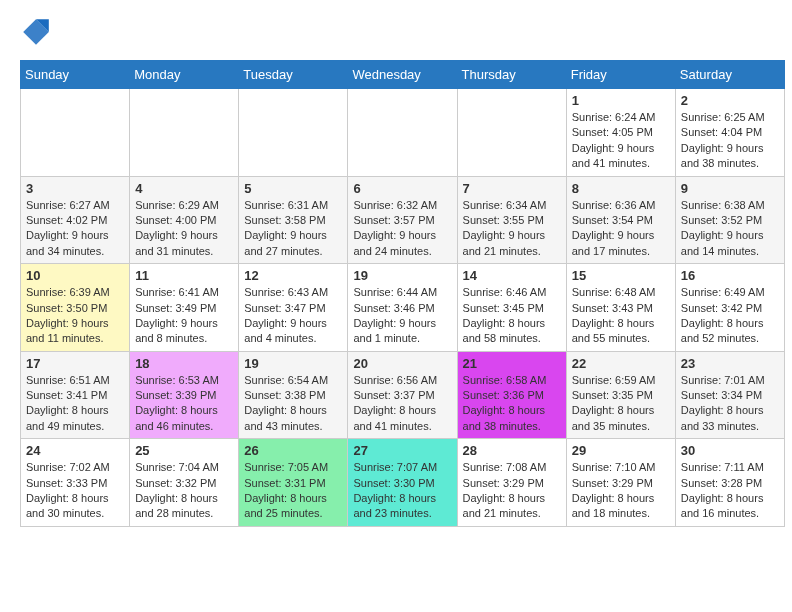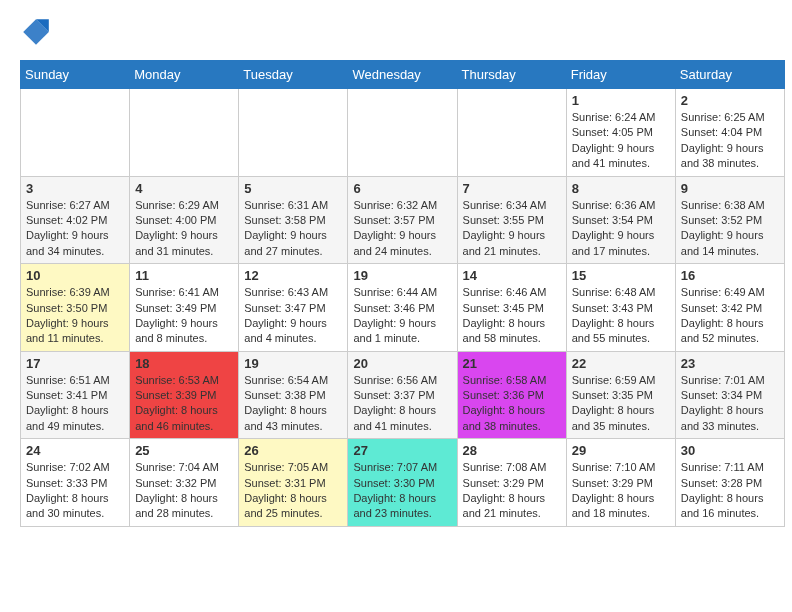--- a/index.html
+++ b/index.html
@@ -207,21 +207,21 @@
           <td style="background-color: rgb(255, 255, 255);">
             <span class="day-num">16</span>
             <div class="day-info">Sunrise: 6:49 AM<br>Sunset: 3:42 PM<br>Daylight: 8 hours and 52 minutes.</div>
           </td>
         </tr>
         <tr>
           <td style="background-color: rgb(245, 245, 245);">
             <span class="day-num">17</span>
             <div class="day-info">Sunrise: 6:51 AM<br>Sunset: 3:41 PM<br>Daylight: 8 hours and 49 minutes.</div>
           </td>
-          <td style="background-color: #ef4444;">
+          <td style="background-color: #f0abfc;">
             <span class="day-num">18</span>
             <div class="day-info">Sunrise: 6:53 AM<br>Sunset: 3:39 PM<br>Daylight: 8 hours and 46 minutes.</div>
           </td>
           <td style="background-color: rgb(245, 245, 245);">
             <span class="day-num">19</span>
             <div class="day-info">Sunrise: 6:54 AM<br>Sunset: 3:38 PM<br>Daylight: 8 hours and 43 minutes.</div>
           </td>
           <td style="background-color: rgb(245, 245, 245);">
             <span class="day-num">20</span>
             <div class="day-info">Sunrise: 6:56 AM<br>Sunset: 3:37 PM<br>Daylight: 8 hours and 41 minutes.</div>
@@ -241,21 +241,21 @@
         </tr>
         <tr>
           <td style="background-color: rgb(255, 255, 255);">
             <span class="day-num">24</span>
             <div class="day-info">Sunrise: 7:02 AM<br>Sunset: 3:33 PM<br>Daylight: 8 hours and 30 minutes.</div>
           </td>
           <td style="background-color: rgb(255, 255, 255);">
             <span class="day-num">25</span>
             <div class="day-info">Sunrise: 7:04 AM<br>Sunset: 3:32 PM<br>Daylight: 8 hours and 28 minutes.</div>
           </td>
-          <td style="background-color: #fef9c3; margin-left: 44px;">
+          <td style="background-color: #86efac; margin-left: 44px;">
             <span class="day-num">26</span>
             <div class="day-info">Sunrise: 7:05 AM<br>Sunset: 3:31 PM<br>Daylight: 8 hours and 25 minutes.</div>
           </td>
           <td style="background-color: #5eead4;">
             <span class="day-num">27</span>
             <div class="day-info">Sunrise: 7:07 AM<br>Sunset: 3:30 PM<br>Daylight: 8 hours and 23 minutes.</div>
           </td>
           <td style="background-color: rgb(255, 255, 255);">
             <span class="day-num">28</span>
             <div class="day-info">Sunrise: 7:08 AM<br>Sunset: 3:29 PM<br>Daylight: 8 hours and 21 minutes.</div>

